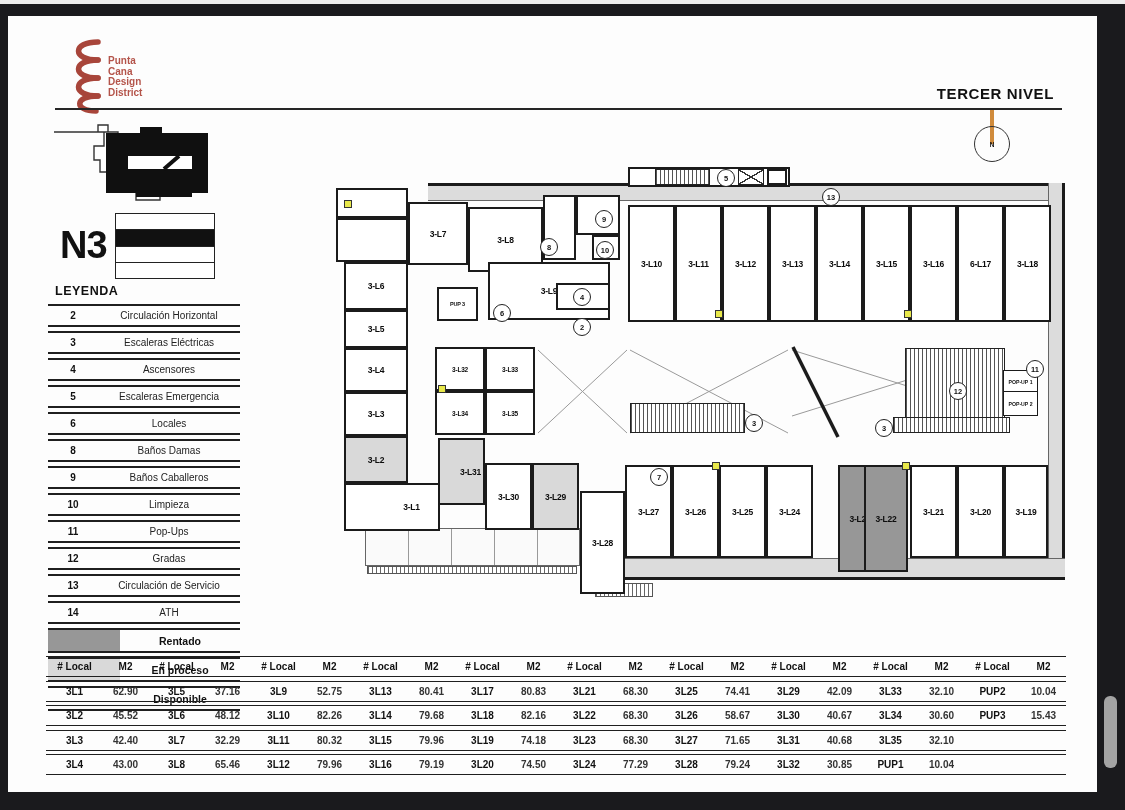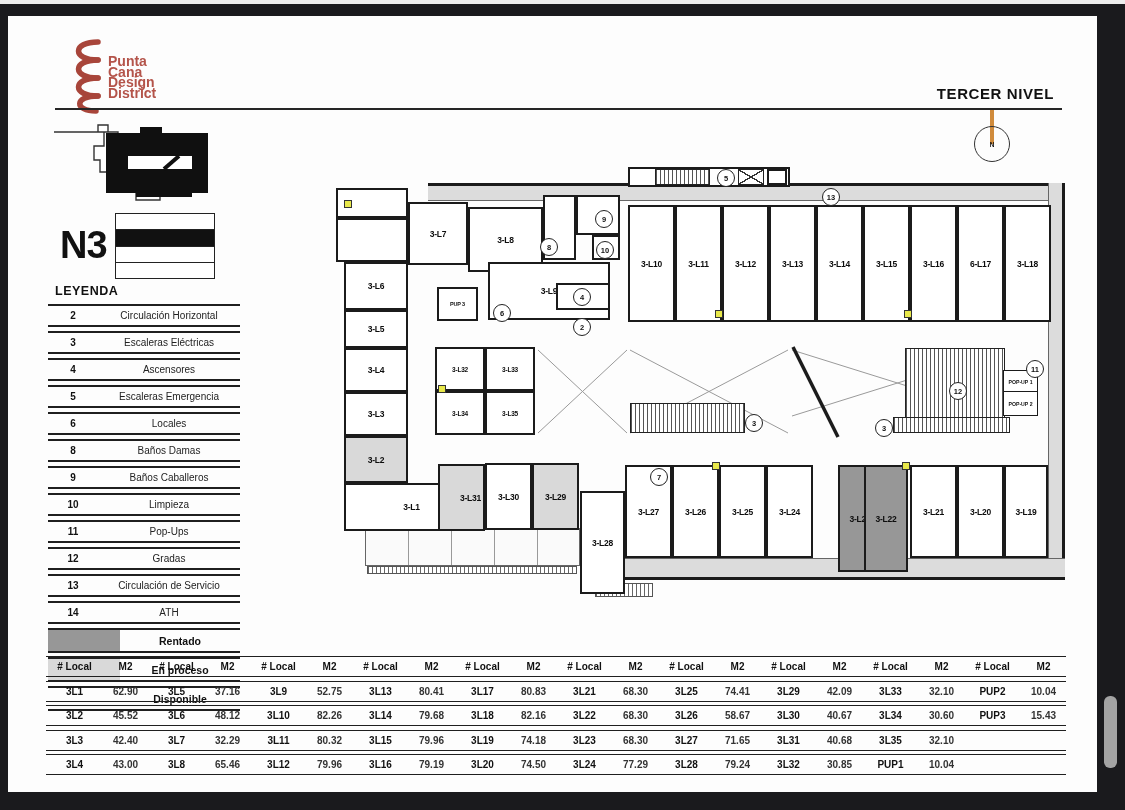--- a/index.html
+++ b/index.html
@@ -6,21 +6,21 @@
   body{width:1125px;height:810px;position:relative;background:#1a1a1d;overflow:hidden;
        font-family:"Liberation Sans",sans-serif;color:#111}
   .abs{position:absolute;box-sizing:border-box}
   .top-strip{left:0;top:0;width:1125px;height:4px;background:#ededed}
   .page{left:8px;top:16px;width:1089px;height:776px;background:#fdfdfd}
   .scroll-track{left:1097px;top:4px;width:28px;height:806px;background:#1a1a1d}
   .scroll-thumb{left:1104px;top:696px;width:13px;height:72px;background:#a3a3a3;border-radius:6px}
 
   
   .logo-mark{left:52px;top:20px;width:46px;height:80px}
-  .logo-text{left:100px;top:40px;font-size:14px;line-height:10.5px;font-weight:bold;color:#b4544a}
+  .logo-text{left:100px;top:40px;font-size:10px;line-height:10.5px;font-weight:bold;color:#b4544a}
   .hdr-rule{left:47px;top:92px;width:1007px;height:2.2px;background:#262626}
   .page-title{left:700px;top:69px;width:346px;text-align:right;font-size:15px;font-weight:bold;letter-spacing:.6px}
   .compass{left:966px;top:94px;width:36px;height:56px}
   .needle{position:absolute;left:16px;top:0;width:3.5px;height:34px;background:#d08b3c}
   .comp-circle{position:absolute;left:0;top:16px;width:34px;height:34px;border:1.3px solid #333;border-radius:50%;
                display:flex;align-items:center;justify-content:center;font-size:6.5px;font-weight:bold}
 
   
   .minimap{left:40px;top:100px;width:190px;height:96px}
   .n3{left:52px;top:208px;font-size:38px;font-weight:bold;letter-spacing:-1px}
@@ -277,21 +277,21 @@
         </div>
         <div class="room" style="left: 477px; top: 331px; width: 50px; height: 44px;">
           <span class="room-label" style="font-size: 6.5px;">3-L33</span>
         </div>
         <div class="room" style="left: 427px; top: 375px; width: 50px; height: 44px;">
           <span class="room-label" style="font-size: 6.5px;">3-L34</span>
         </div>
         <div class="room" style="left: 477px; top: 375px; width: 50px; height: 44px;">
           <span class="room-label" style="font-size: 6.5px;">3-L35</span>
         </div>
-        <div class="room light" style="left: 430px; top: 448px; width: 47px; height: 67px; padding-left: 18px;">
+        <div class="room light" style="left: 430px; top: 422px; width: 47px; height: 67px; padding-left: 18px;">
           <span class="room-label">3-L31</span>
         </div>
         <div class="room" style="left: 477px; top: 447px; width: 47px; height: 67px;">
           <span class="room-label">3-L30</span>
         </div>
         <div class="room light" style="left: 524px; top: 447px; width: 47px; height: 67px;">
           <span class="room-label">3-L29</span>
         </div>
         <div class="room" style="left: 572px; top: 449px; width: 45px; height: 103px; margin-top: 26px;">
           <span class="room-label">3-L28</span>

